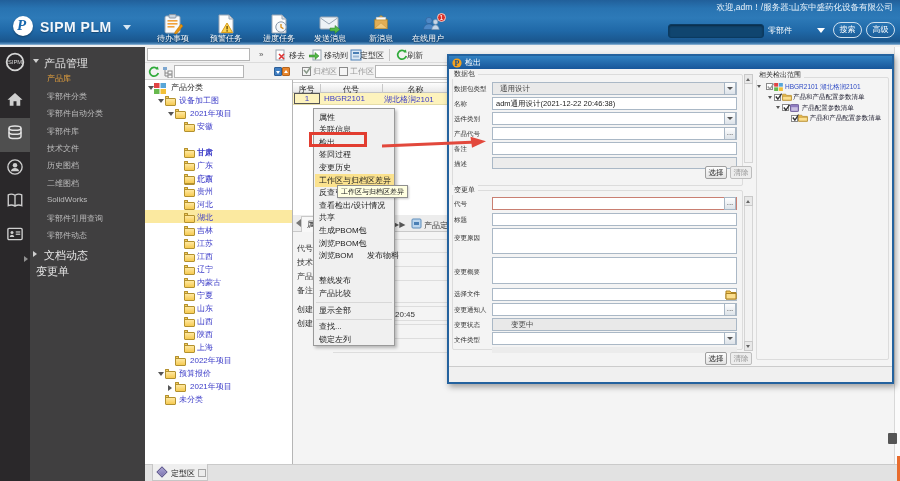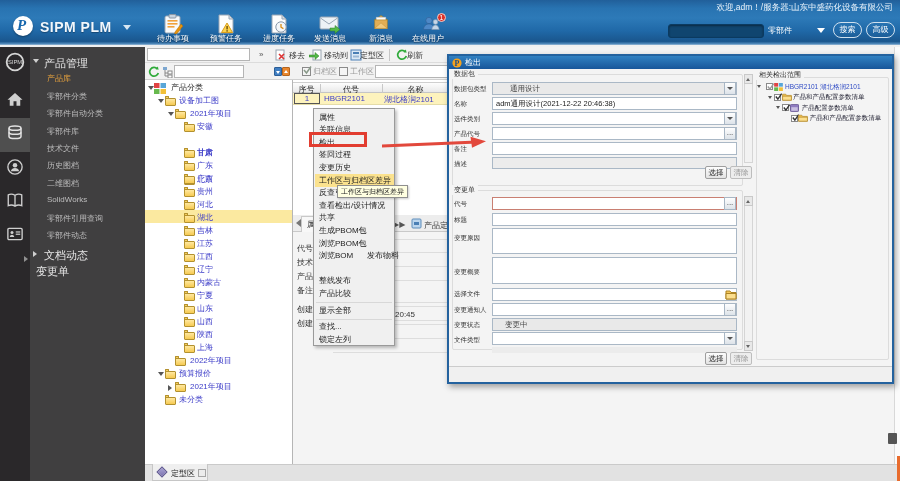--- a/index.html
+++ b/index.html
@@ -509,21 +509,21 @@
   <div id="dlg" class="abs">
     <div id="dlgTitle" class="abs">检出</div>
     <svg class="abs" style="left:3px;top:2px;" width="10" height="10" viewBox="0 0 10 10">
         <circle cx="5" cy="5" r="4.6" fill="#f6a21d"></circle>
         <text x="5" y="7.8" font-size="8" font-weight="bold" fill="#1a4e8c" text-anchor="middle" font-family="Liberation Serif">P</text>
       </svg>
 
     <div class="grp" style="left:3px;top:18px;width:291px;height:112px;border-color:#dcdcdc;"></div>
     <div class="grpLbl" style="left:2px;top:13px;">数据包</div>
     <div class="dlbl" style="left:5px;top:29px;">数据包类型</div>
-    <div class="dinput" style="left:43px;top:26px;width:245px;height:13px;background:#e9e9e9;color:#444;font-size:9px;line-height:12px;padding-left:17px;font-size:7.5px;">通用设计</div>
+    <div class="dinput" style="left:43px;top:26px;width:245px;height:13px;background:#e9e9e9;color:#444;font-size:9px;line-height:12px;padding-left:7px;font-size:7.5px;">通用设计</div>
     <div class="sq" style="left:275px;top:26px;"></div>
       <div class="ddArr" style="left:278px;top:31px;"></div>
     <div class="dlbl" style="left:5px;top:44px;">名称</div>
     <div class="dinput" style="left:43px;top:41px;width:245px;height:13px;font-size:7.5px;line-height:12px;padding-left:3px;">adm通用设计(2021-12-22 20:46:38)</div>
     <div class="dlbl" style="left:5px;top:59px;">选件类别</div>
     <div class="dinput" style="left:43px;top:56px;width:245px;height:13px;"></div>
     <div class="sq" style="left:275px;top:56px;"></div>
       <div class="ddArr" style="left:278px;top:61px;"></div>
     <div class="dlbl" style="left:5px;top:74px;">产品代号</div>
     <div class="dinput" style="left:43px;top:71px;width:245px;height:13px;"></div>
@@ -553,21 +553,21 @@
     <div class="dlbl" style="left:5px;top:234px;">选择文件</div>
     <div class="dinput" style="left:43px;top:232px;width:245px;height:13px;"></div>
     <svg class="abs" style="left:276px;top:233px;" width="12" height="11" viewBox="0 0 12 11">
         <path d="M1 2 h4 l1 1.5 h5 v6.5 h-10 z" fill="#f5c75a" stroke="#ad8323"></path>
         <path d="M1 4.5 h10 v5.5 h-10 z" fill="#fbde8d" stroke="#ad8323"></path>
       </svg>
     <div class="dlbl" style="left:5px;top:250px;">变更通知人</div>
     <div class="dinput" style="left:43px;top:247px;width:245px;height:13px;"></div>
     <div class="sq" style="left:275px;top:247px;font-size:8px;text-align:center;line-height:9px;color:#333;">...</div>
     <div class="dlbl" style="left:5px;top:265px;">变更状态</div>
-    <div class="dinput" style="left:43px;top:262px;width:245px;height:13px;background:#e9e9e9;color:#444;font-size:9px;line-height:12px;padding-left:12px;font-size:7.5px;">变更中</div>
+    <div class="dinput" style="left:43px;top:262px;width:245px;height:13px;background:#e9e9e9;color:#444;font-size:9px;line-height:12px;padding-left:18px;font-size:7.5px;">变更中</div>
     <div class="dlbl" style="left:5px;top:280px;">文件类型</div>
     <div class="dinput" style="left:43px;top:276px;width:245px;height:13px;"></div>
     <div class="sq" style="left:275px;top:276px;"></div>
       <div class="ddArr" style="left:278px;top:281px;"></div>
 
     <div class="abs" style="left:43px;top:291px;width:245px;height:6px;background:#ececec;"></div>
 
     <div class="abs" style="left:295px;top:140px;width:9px;height:155px;background:#f2f2f2;border:1px solid #d5d5d5;"></div>
     <div class="abs" style="left:295px;top:140px;width:9px;height:10px;background:#e8e8e8;border:1px solid #c9c9c9;"></div>
     <div class="abs" style="left:297px;top:144px;width:0;height:0;border-left:2.5px solid transparent;border-right:2.5px solid transparent;border-bottom:3.5px solid #666;"></div>

